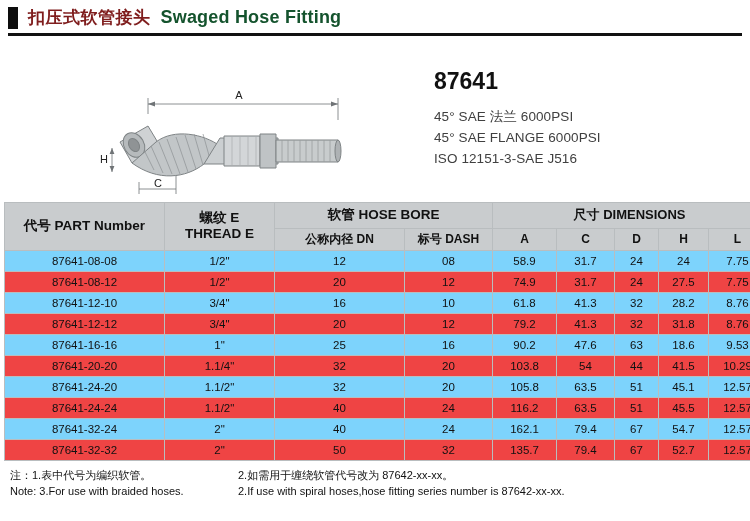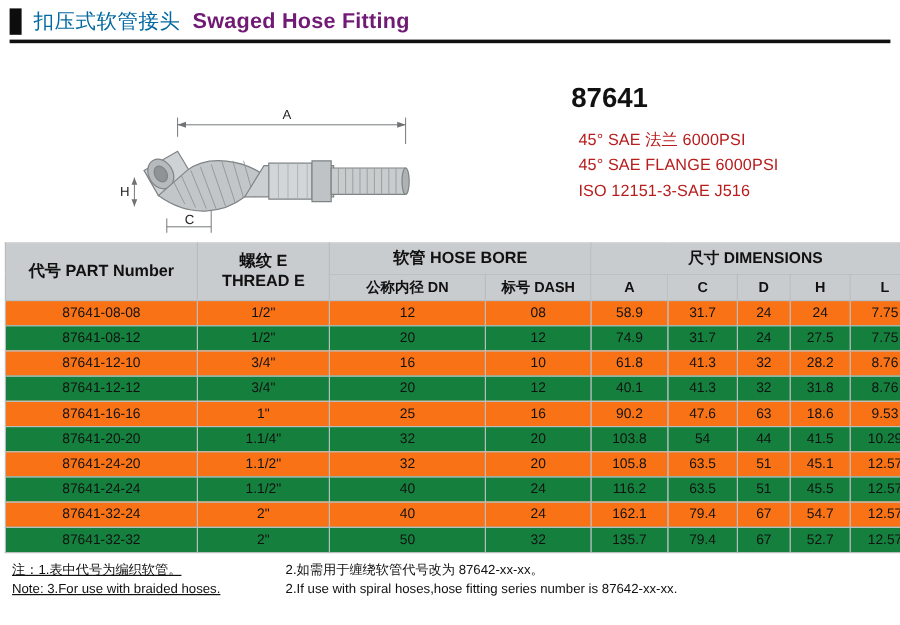--- a/index.html
+++ b/index.html
@@ -20,28 +20,28 @@
     gap: 10px;
     padding: 6px 8px 4px 8px;
   }
   .header-bar {
     width: 10px;
     height: 22px;
     background: #0d0d0d;
   }
   .header-cn {
     font-size: 17px;
-    font-weight: normal;
+    font-weight: bold;
     letter-spacing: 0.5px;
-    color: #0369a1;
+    color: #7f1d1d;
   }
   .header-en {
     font-size: 18px;
     font-weight: bold;
-    color: #701a75;
+    color: #14532d;
     letter-spacing: 0.2px;
   }
   .header-rule {
     height: 3px;
     background: #111;
     margin: 0 8px 0 8px;
   }
 
   
   .top {
@@ -56,28 +56,26 @@
   .spec {
     flex: 1;
     padding-left: 6px;
     padding-top: 26px;
   }
   .spec-code {
     font-size: 23px;
     font-weight: bold;
     color: #111;
     margin-bottom: 12px;
-    margin-left: 42px;
   }
   .spec-line {
     font-size: 13.5px;
-    color: #b91c1c;
+    color: #404040;
     line-height: 1.55;
     letter-spacing: 0.1px;
-    margin-left: 48px;
   }
 
   
   .table-wrap {
     padding: 6px 4px 0 4px;
   }
   table {
     width: 742px;
     border-collapse: collapse;
     table-layout: fixed;
@@ -102,32 +100,32 @@
   }
   thead th.dim {
     font-size: 13px;
   }
   tbody td {
     height: 21px;
     padding: 1px 2px;
     font-size: 11.5px;
     color: #111;
   }
-  tbody tr.odd td { background: #f97316; }
-  tbody tr.even td { background: #15803d; }
+  tbody tr.odd td { background: #7dd3fc; }
+  tbody tr.even td { background: #ef4444; }
 
   
   .notes {
     padding: 6px 10px 0 10px;
     font-size: 11px;
     color: #111;
     line-height: 1.5;
   }
   .notes-row { display: flex; }
-  .notes-col1 { width: 228px; text-decoration: underline; }
+  .notes-col1 { width: 228px; }
   .notes-col2 { flex: 1; }
 
   
   svg { display: block; }
 </style>
 </head>
 <body>
 
 <div class="header">
   <div class="header-bar"></div>
@@ -296,21 +294,21 @@
         <td>41.3</td>
         <td>32</td>
         <td>28.2</td>
         <td>8.76</td>
       </tr>
       <tr class="even">
         <td>87641-12-12</td>
         <td>3/4"</td>
         <td>20</td>
         <td>12</td>
-        <td>40.1</td>
+        <td>79.2</td>
         <td>41.3</td>
         <td>32</td>
         <td>31.8</td>
         <td>8.76</td>
       </tr>
       <tr class="odd">
         <td>87641-16-16</td>
         <td>1"</td>
         <td>25</td>
         <td>16</td>

